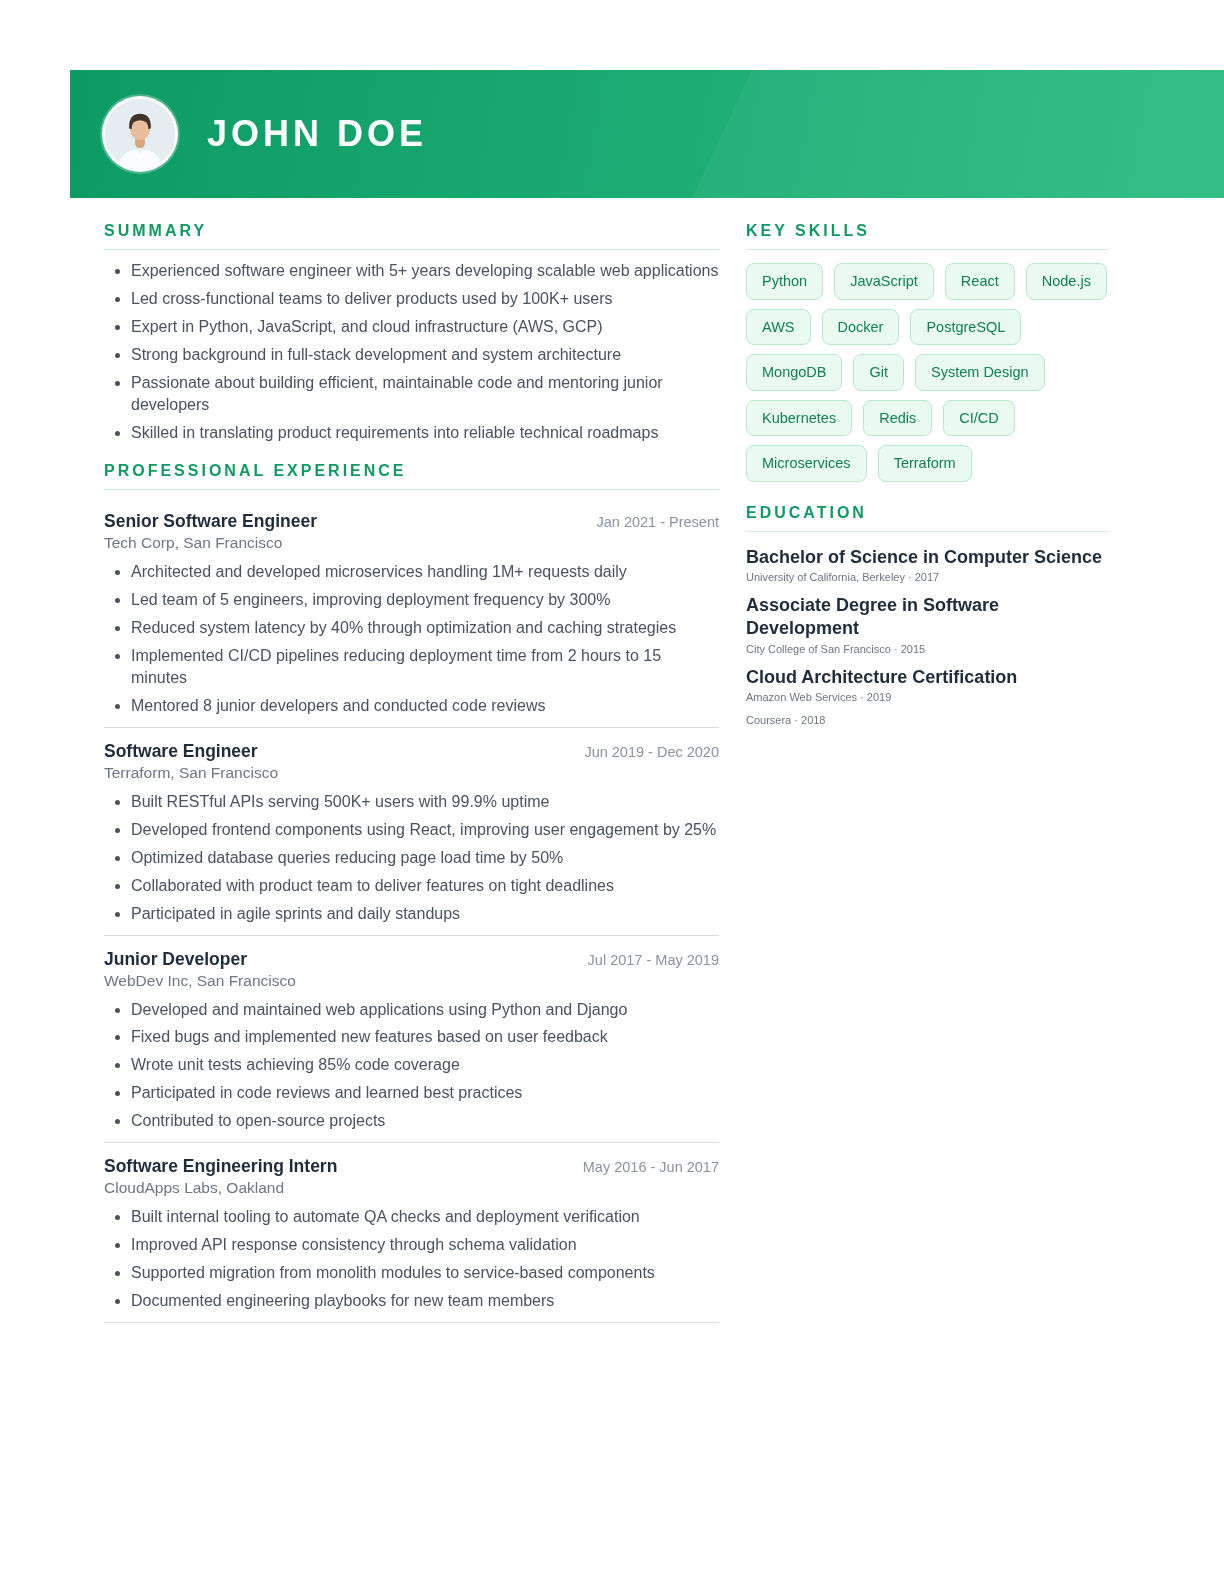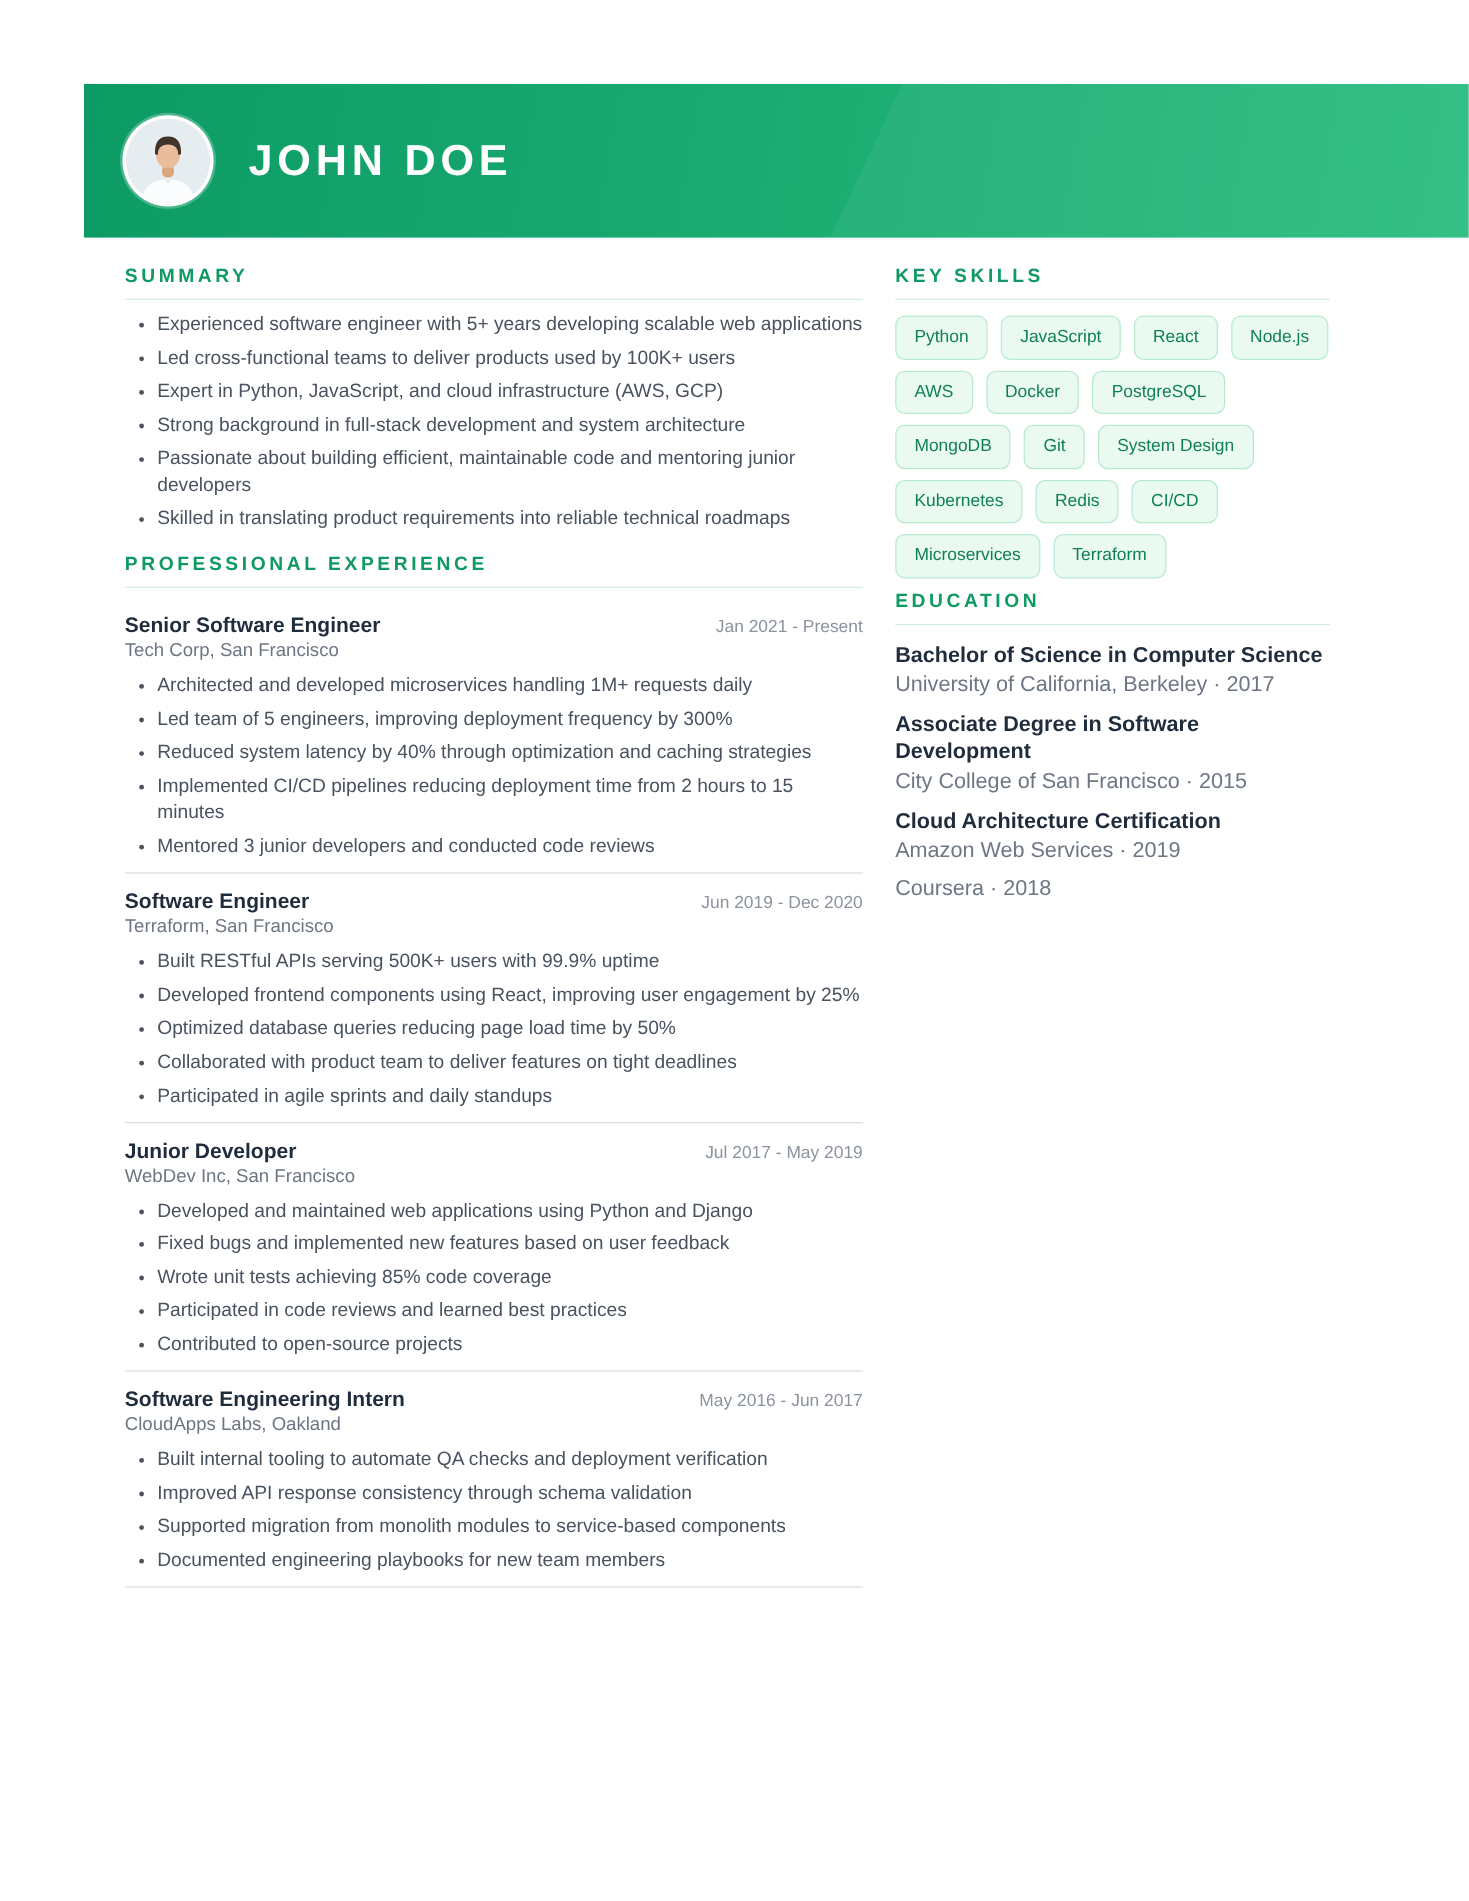--- a/index.html
+++ b/index.html
@@ -80,25 +80,25 @@
 
   
   .skills-wrap{display:flex;flex-wrap:wrap;gap:9px 11px;margin-top:13px;}
   .skill-pill{
     background:var(--pill-bg);border:1px solid var(--pill-border);
     color:var(--pill-text);font-size:14.5px;line-height:1;
     padding:10px 15px;border-radius:8px;white-space:nowrap;
   }
 
   
-  .edu-title{margin-top:11px;}
+  .edu-title{margin-top:22px;}
   .edu-list{margin-top:14px;}
   .edu-entry{margin-bottom:11px;}
   .edu-degree{font-size:18px;font-weight:bold;color:var(--title-dark);line-height:1.3;}
-  .edu-inst{font-size:18px;color:var(--muted);margin-top:2px;}
+  .edu-inst{font-size:11px;color:var(--muted);margin-top:2px;}
 </style>
 </head>
 <body>
 
 <div class="page">
 
   <div class="header">
     <div class="avatar">
       <svg viewBox="0 0 100 100" aria-hidden="true">
         <circle cx="50" cy="50" r="50" fill="#e6edf1"></circle>
@@ -129,21 +129,21 @@
     <div class="job-head">
       <span class="job-title">Senior Software Engineer</span>
       <span class="job-dates">Jan 2021 - Present</span>
     </div>
     <div class="job-company">Tech Corp, San Francisco</div>
     <ul class="bullets">
             <li>Architected and developed microservices handling 1M+ requests daily</li>
             <li>Led team of 5 engineers, improving deployment frequency by 300%</li>
             <li>Reduced system latency by 40% through optimization and caching strategies</li>
             <li>Implemented CI/CD pipelines reducing deployment time from 2 hours to 15 minutes</li>
-            <li>Mentored 3 junior developers and conducted code reviews</li>
+            <li>Mentored 8 junior developers and conducted code reviews</li>
           </ul>
   </div>
 
   <div class="job">
     <div class="job-head">
       <span class="job-title">Software Engineer</span>
       <span class="job-dates">Jun 2019 - Dec 2020</span>
     </div>
     <div class="job-company">Terraform, San Francisco</div>
     <ul class="bullets">

